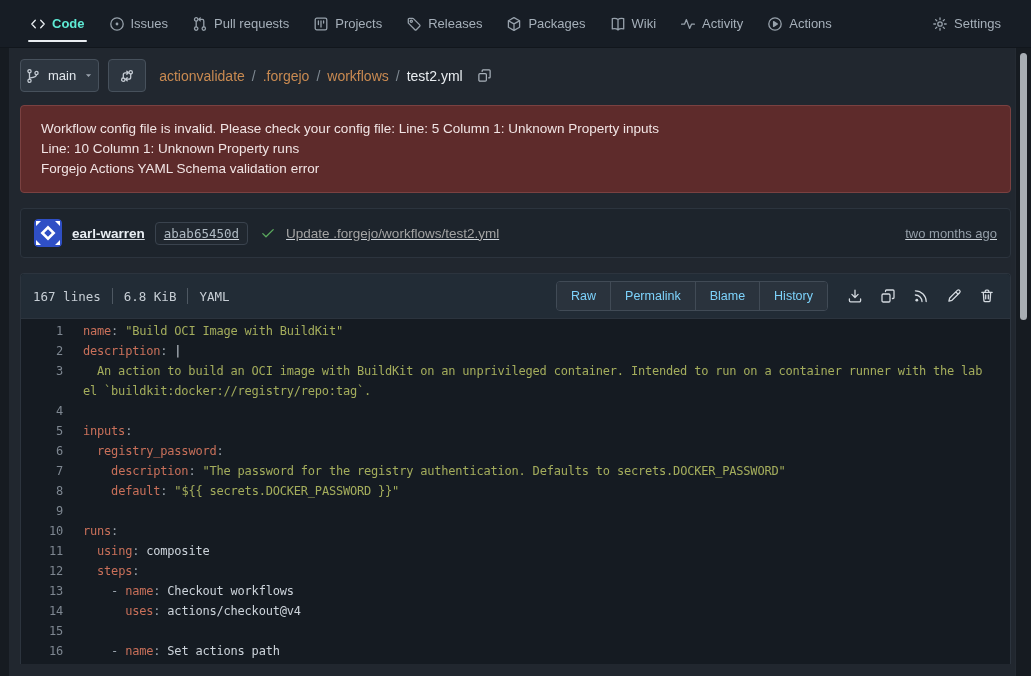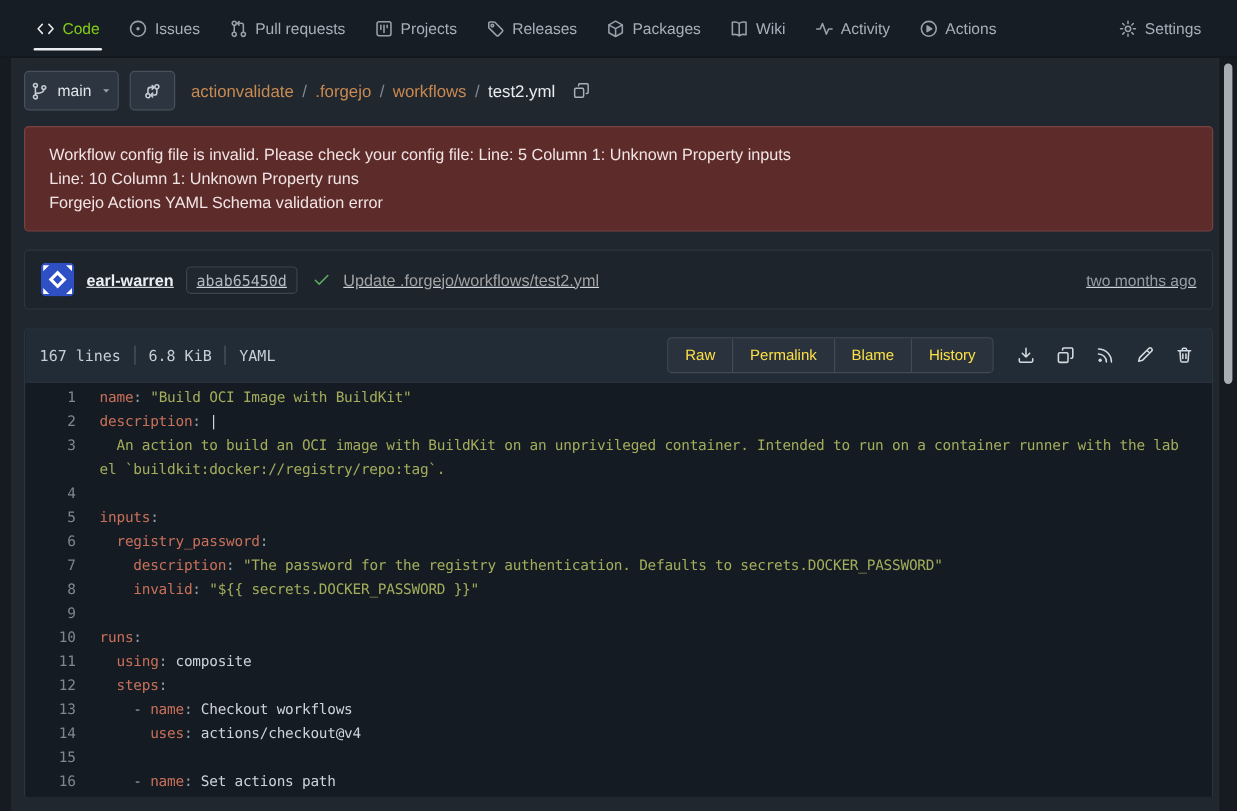--- a/index.html
+++ b/index.html
@@ -4,21 +4,21 @@
 <style>
   html,body{margin:0;padding:0;background:#21272f;width:1031px;height:676px;overflow:hidden;
     font-family:"Liberation Sans",sans-serif;color:#cfd6dd;}
   .left-strip{position:fixed;left:0;top:0;width:9px;height:676px;background:#161b21;}
   
   .navbar{position:relative;z-index:2;height:47px;background:#171d25;border-bottom:1px solid #11161c;
     display:flex;align-items:stretch;padding:0 16px 0 30px;gap:24px;}
   .nav-item{display:flex;align-items:center;gap:6px;font-size:13px;color:#a6b0ba;cursor:pointer;
     position:relative;white-space:nowrap;}
   .nav-item .icon{display:flex;color:#97a1ab;}
-  .nav-item.active{color:#84cc16;font-weight:normal;}
+  .nav-item.active{color:#5eead4;font-weight:bold;}
   .nav-item.active .icon{color:#e9edf1;}
   .nav-item.active::after{content:"";position:absolute;left:-2px;right:-2px;bottom:5px;height:2px;
     background:#e9edf1;border-radius:1px;}
   .nav-item.right{margin-left:auto;margin-right:14px;}
   
   .crumb-row{display:flex;align-items:center;margin:10px 20px 0;height:35px;}
   .btn{display:flex;align-items:center;gap:7px;background:#2d3640;border:1px solid #47515c;
     border-radius:4px;color:#dfe5ea;font-size:13px;height:33px;padding:0 4px;box-sizing:border-box;cursor:pointer;}
   .btn .icon{display:flex;color:#c4cbd3;}
   .compare-btn{width:38px;justify-content:center;margin-left:9px;padding:0;}
@@ -43,21 +43,21 @@
   .commit-time{margin-left:auto;color:#949ea8;font-size:13px;}
   
   .code-panel{margin:15px 20px 0;border:1px solid #2c343e;border-bottom:none;border-radius:4px 4px 0 0;
     background:#151b22;overflow:hidden;height:390px;}
   .code-header{height:45px;background:#222c36;border-bottom:1px solid #2c343e;display:flex;
     align-items:center;padding:0 12px;box-sizing:border-box;}
   .file-stats{display:flex;align-items:center;font-family:"DejaVu Sans Mono",monospace;
     font-size:12.5px;color:#c7ced5;}
   .file-stats .divider{width:1px;height:16px;background:#4e5862;margin:0 11px;}
   .btn-group{margin-left:auto;display:flex;border:1px solid #414b56;border-radius:4px;overflow:hidden;}
-  .btn-group button{background:#2a333d;border:none;border-left:1px solid #414b56;color:#fde047;
+  .btn-group button{background:#2a333d;border:none;border-left:1px solid #414b56;color:#7dd3fc;
     font-size:12.5px;padding:7px 14px;font-family:inherit;cursor:pointer;}
   .btn-group button:first-child{border-left:none;}
   .icon-row{display:flex;align-items:center;gap:17px;margin-left:19px;margin-right:3px;color:#d3d9df;}
   .icon-btn{display:flex;cursor:pointer;}
   
   .code-body{font-family:"DejaVu Sans Mono",monospace;font-size:12px;letter-spacing:-0.2px;padding-top:2px;}
   .code-row{display:flex;height:20px;line-height:20px;overflow:hidden;}
   .ln{flex:none;width:62px;text-align:right;padding-right:20px;box-sizing:border-box;color:#7e8791;
     cursor:pointer;user-select:none;}
   .lc{white-space:pre;}
@@ -309,21 +309,21 @@
       <div class="code-row">
         <span class="ln">6</span>
         <span class="lc"><span class="tp">  </span><span class="tk">registry_password</span><span class="tp">:</span></span>
       </div>
       <div class="code-row">
         <span class="ln">7</span>
         <span class="lc"><span class="tp">    </span><span class="tk">description</span><span class="tp">: </span><span class="ts">"The password for the registry authentication. Defaults to secrets.DOCKER_PASSWORD"</span></span>
       </div>
       <div class="code-row">
         <span class="ln">8</span>
-        <span class="lc"><span class="tp">    </span><span class="tk">invalid</span><span class="tp">: </span><span class="ts">"${{ secrets.DOCKER_PASSWORD }}"</span></span>
+        <span class="lc"><span class="tp">    </span><span class="tk">default</span><span class="tp">: </span><span class="ts">"${{ secrets.DOCKER_PASSWORD }}"</span></span>
       </div>
       <div class="code-row">
         <span class="ln">9</span>
         <span class="lc"></span>
       </div>
       <div class="code-row">
         <span class="ln">10</span>
         <span class="lc"><span class="tk">runs</span><span class="tp">:</span></span>
       </div>
       <div class="code-row">

